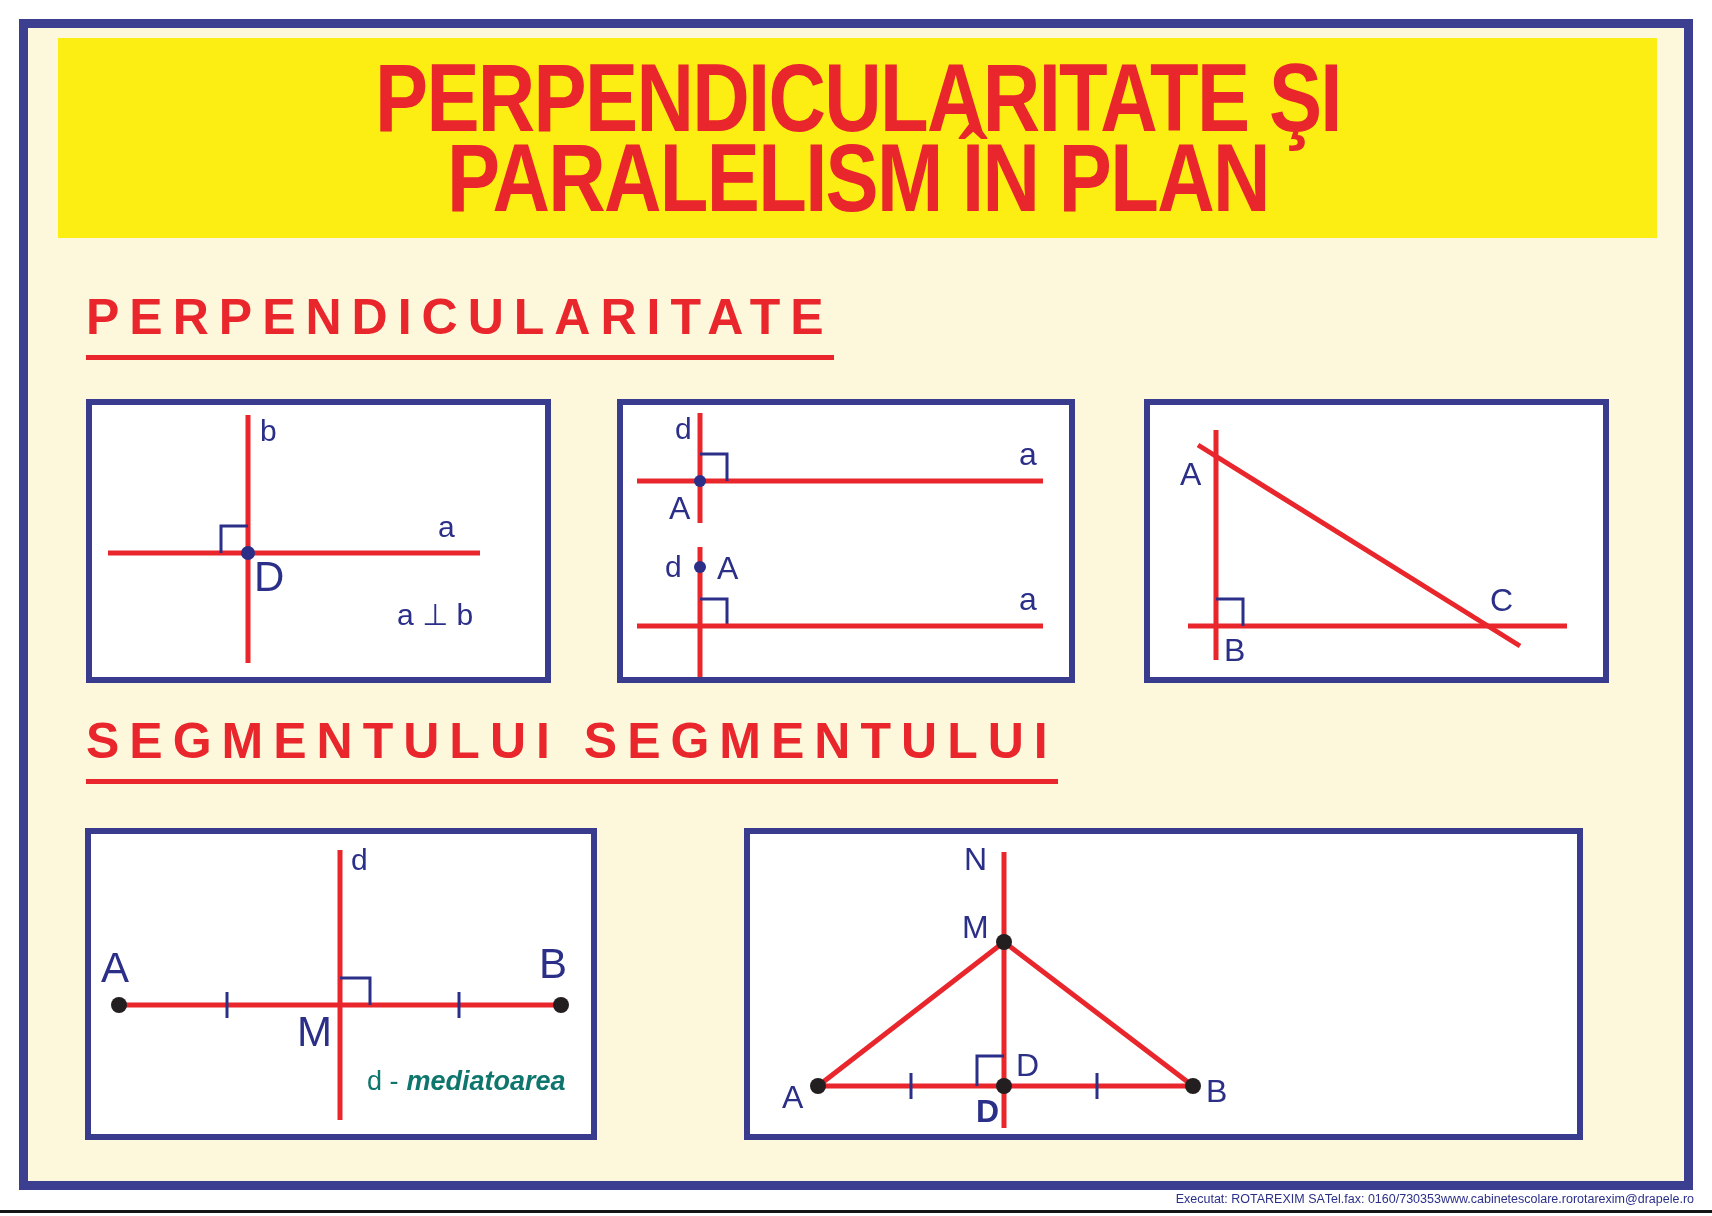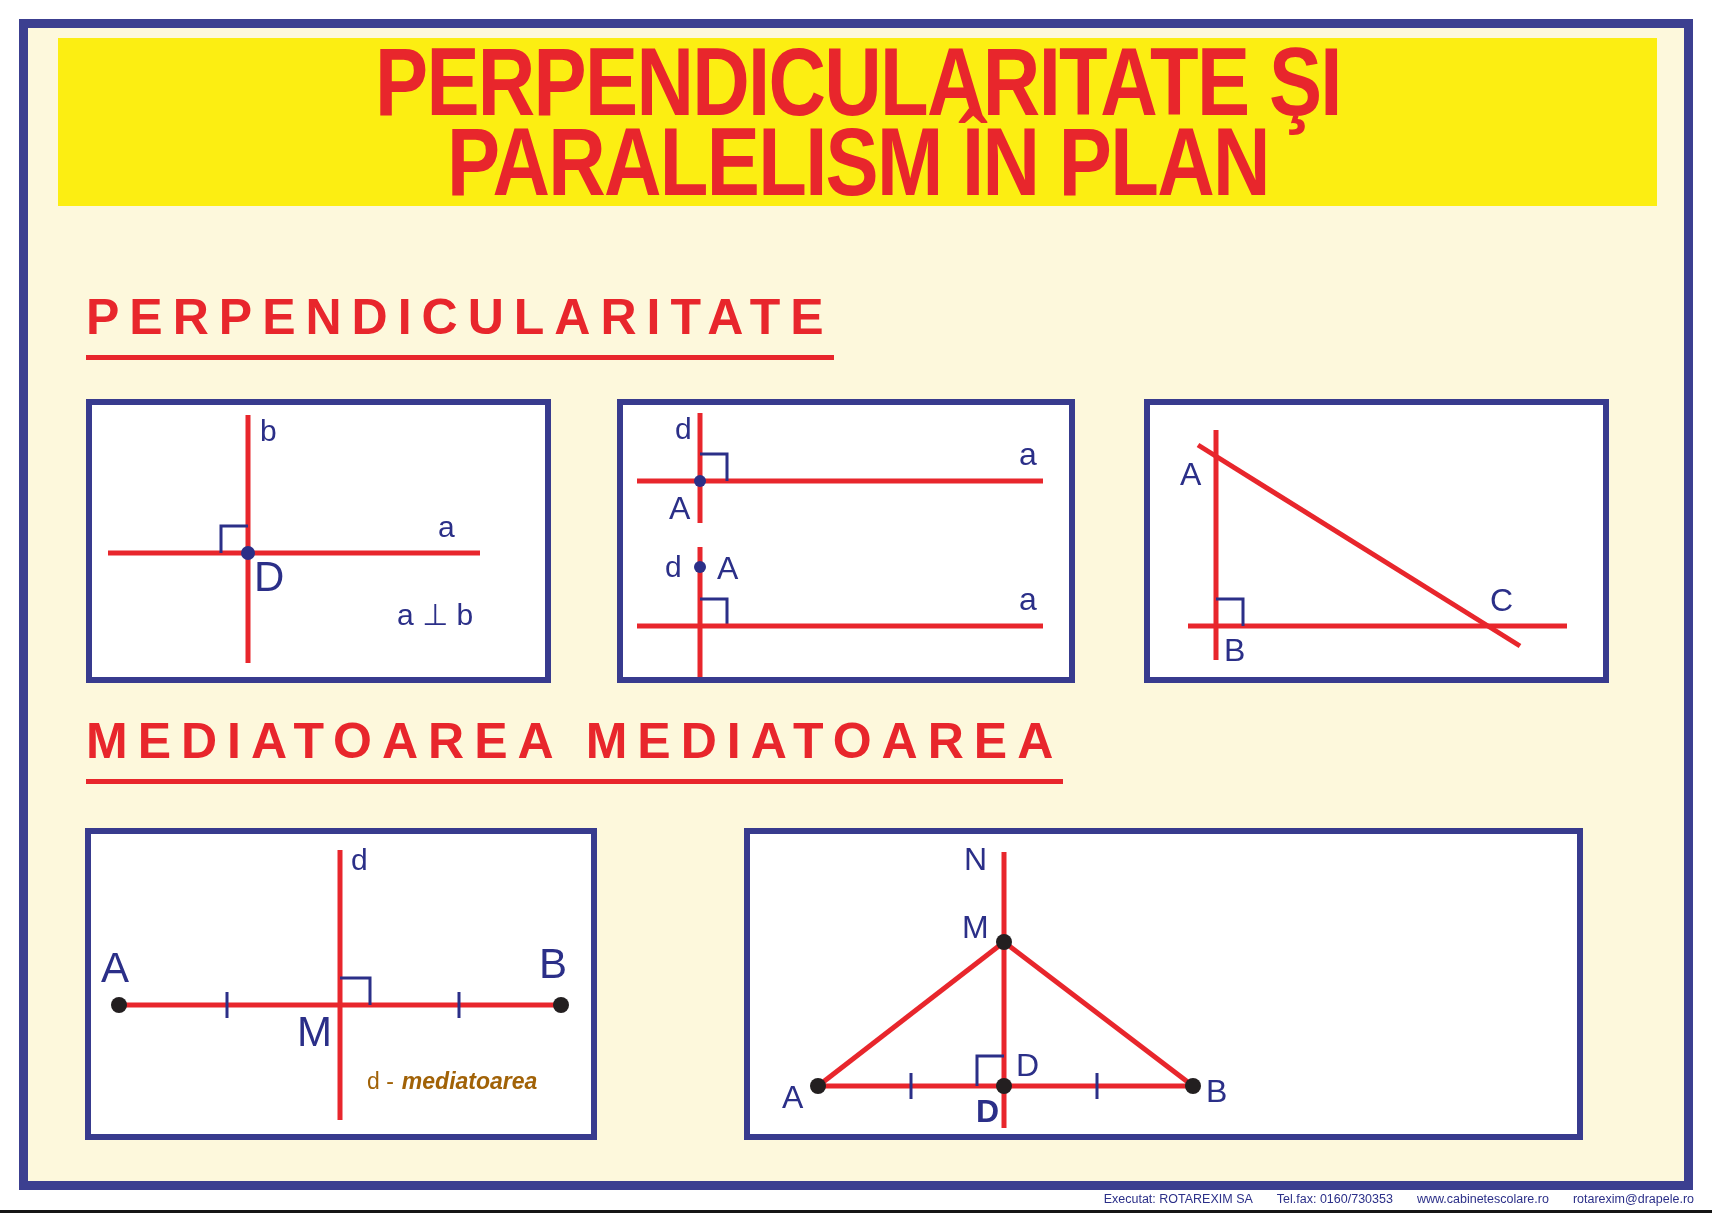--- a/index.html
+++ b/index.html
@@ -1,20 +1,20 @@
 <!DOCTYPE html>
 <html><head>
 <meta charset="utf-8">
 <style>
   html,body{margin:0;padding:0;}
   .page{position:relative;width:1712px;height:1216px;background:#ffffff;
         font-family:"Liberation Sans","DejaVu Sans",sans-serif;overflow:hidden;}
   .frame{position:absolute;left:19px;top:19px;width:1674px;height:1171px;
          box-sizing:border-box;border:9px solid #3c3f90;background:#fdf8dc;}
-  .title-band{position:absolute;left:58px;top:38px;width:1599px;height:168px;
+  .title-band{position:absolute;left:58px;top:38px;width:1599px;height:200px;
          background:#fcee12;display:flex;align-items:center;justify-content:center;}
   .title{transform:scaleX(0.82);text-align:center;color:#e8262c;font-weight:bold;
          font-size:97px;line-height:80px;letter-spacing:-2px;white-space:nowrap;}
   .sec-heading{position:absolute;display:inline-block;color:#e8262c;font-weight:bold;
          font-size:50px;letter-spacing:10px;white-space:nowrap;
          border-bottom:5px solid #e8262c;padding-bottom:9px;text-align:right;}
   .figbox{position:absolute;background:#ffffff;border:6px solid #383b8e;box-sizing:border-box;}
   .figbox svg{display:block;width:100%;height:100%;}
   #box1{left:86px;top:399px;width:465px;height:284px;}
   #box2{left:617px;top:399px;width:458px;height:284px;}
@@ -22,29 +22,29 @@
   #box4{left:85px;top:828px;width:512px;height:312px;}
   #box5{left:744px;top:828px;width:839px;height:312px;}
   .redline{stroke:#e8262c;stroke-width:5;}
   .ra{stroke:#2b2f88;stroke-width:3;fill:none;}
   .tick{stroke:#2b2f88;stroke-width:3;}
   .lbl{fill:#2b2f88;font-family:"Liberation Sans","DejaVu Sans",sans-serif;font-size:32px;}
   .lbl-big{font-size:42px;}
   .lbl-sm{font-size:30px;}
   .bluedot{fill:#2b2f88;}
   .blackdot{fill:#231f20;}
-  .cap4{position:absolute;left:276px;top:230px;width:230px;color:#a16207;
-        font-size:23px;line-height:34px;font-weight:bold;font-style:italic;}
+  .cap4{position:absolute;left:276px;top:230px;width:230px;color:#0f766e;
+        font-size:27px;line-height:34px;font-weight:bold;font-style:italic;}
   .cap4 .pre{font-weight:normal;font-style:normal;margin-right:8px;}
   .hyp{position:absolute;left:586px;top:60px;color:#2b2f88;font-size:28px;line-height:34px;}
   .hyp .bi{font-weight:bold;font-style:italic;}
   .hyp .it{font-style:italic;}
   .hyp .pre{margin-right:7px;}
   .hyp .gap{height:24px;}
-  .footer{position:absolute;right:18px;top:1192px;display:flex;gap:24px;
+  .footer{position:absolute;right:18px;top:1192px;display:flex;
           font-size:12.5px;color:#2b2f88;white-space:nowrap;}
   .bottom-rule{position:absolute;left:0;top:1210px;width:1712px;height:3px;background:#161616;}
 </style>
 </head>
 <body>
 
 <div class="page">
   <div class="frame"></div>
 
   <div class="title-band">
@@ -94,21 +94,21 @@
       <line class="redline" x1="66" y1="25" x2="66" y2="255"></line>
       <line class="redline" x1="38" y1="221" x2="417" y2="221"></line>
       <line class="redline" x1="48" y1="40" x2="370" y2="241"></line>
       <path class="ra" d="M66,194 L93,194 L93,221"></path>
       <text class="lbl" x="30" y="80">A</text>
       <text class="lbl" x="74" y="256">B</text>
       <text class="lbl" x="340" y="206">C</text>
     </svg>
   </div>
 
-  <div class="sec-heading" style="left:86px;top:712px;">MEDIATOAREA MEDIATOAREA</div>
+  <div class="sec-heading" style="left:86px;top:712px;">SEGMENTULUI SEGMENTULUI</div>
 
   <div class="figbox" id="box4">
     <svg viewBox="0 0 500 300">
       <line class="redline" x1="249" y1="16" x2="249" y2="286"></line>
       <line class="redline" x1="28" y1="171" x2="470" y2="171"></line>
       <line class="tick" x1="136" y1="158" x2="136" y2="184"></line>
       <line class="tick" x1="368" y1="158" x2="368" y2="184"></line>
       <path class="ra" d="M249,144 L279,144 L279,171"></path>
       <circle class="blackdot" cx="28" cy="171" r="8"></circle>
       <circle class="blackdot" cx="470" cy="171" r="8"></circle>

